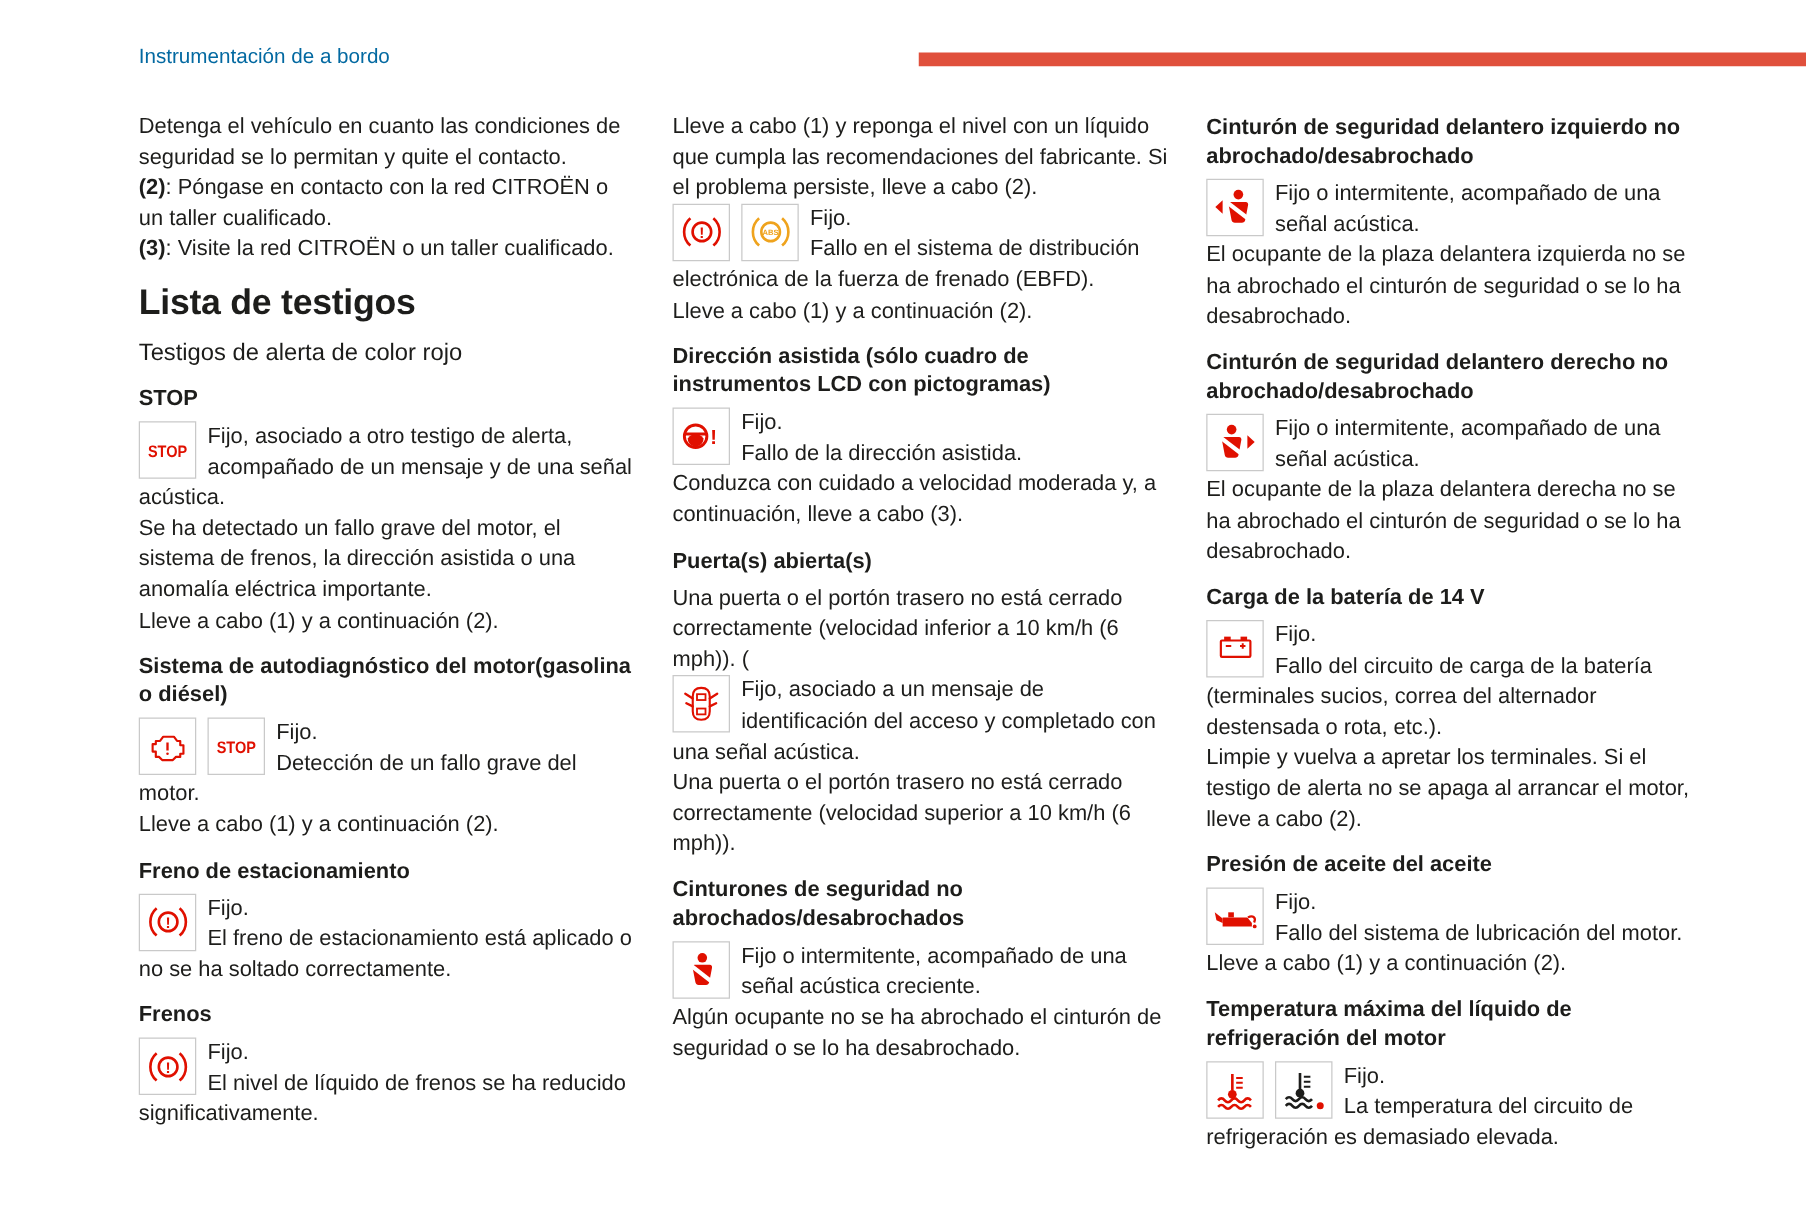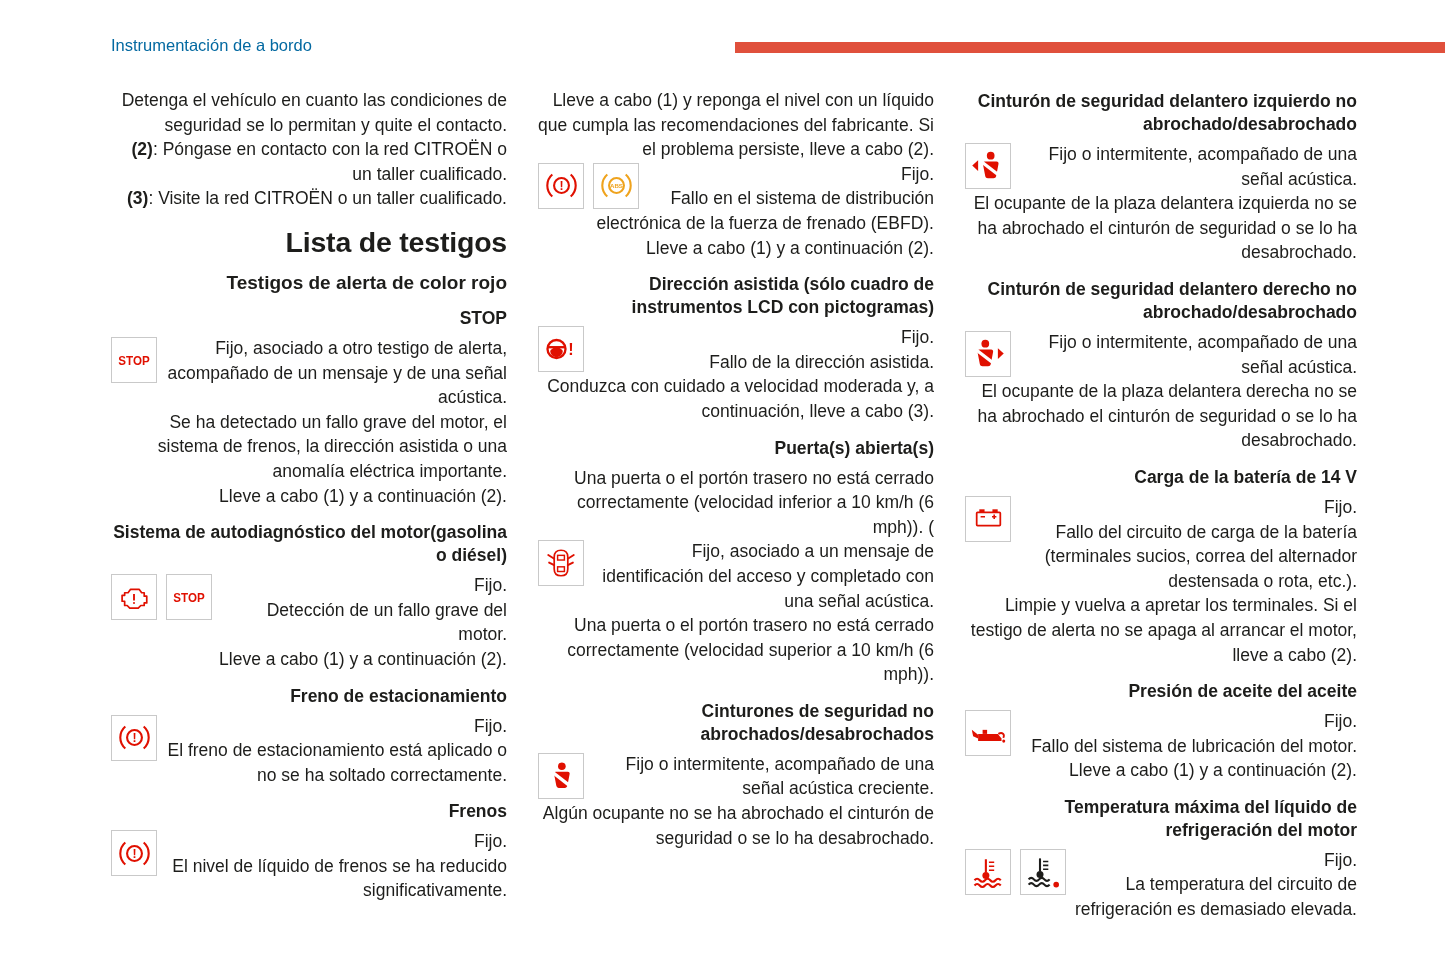--- a/index.html
+++ b/index.html
@@ -2,28 +2,28 @@
 <html><head>
 <meta charset="utf-8">
 <style>
   html,body{margin:0;padding:0;background:#ffffff;}
   body{
     width:1445px;height:964px;position:relative;overflow:hidden;
     font-family:"Liberation Sans", sans-serif;color:#1d1d1b;
   }
   .header-label{position:absolute;left:111px;top:36px;font-size:16.5px;color:#878787;}
   .red-bar{position:absolute;top:42px;left:735px;width:710px;height:11px;}
-  .columns{position:absolute;left:111px;top:88px;display:flex;text-align:right;}
+  .columns{position:absolute;left:111px;top:88px;display:flex;}
   .col{width:396px;}
   .col + .col{margin-left:31px;}
   .col:last-child{width:392px;}
   p.bp{margin:0;font-size:17.5px;line-height:24.6px;}
   .b{font-weight:bold;}
   .h1{font-size:28.5px;font-weight:bold;margin:15px 0 13px;clear:both;letter-spacing:-0.2px;}
-  .h2{font-size:19px;font-weight:bold;margin:0 0 13px;clear:both;}
+  .h2{font-size:19px;font-weight:normal;margin:0 0 13px;clear:both;}
   .h3{font-size:17.5px;font-weight:bold;margin:13px 0 6px;clear:both;line-height:23px;}
   .col .h3:first-child{margin-top:2px;}
   .ip{font-size:17.5px;line-height:24.6px;}
   .iconbox{
     float:left;width:46px;height:46px;box-sizing:border-box;
     border:1px solid #c9c9c9;background:#fff;
     display:flex;align-items:center;justify-content:center;
     margin:1px 9px 2px 0;
   }
   .page-num{position:absolute;left:46px;top:972px;font-size:16px;font-weight:bold;color:#7d7d7d;}

